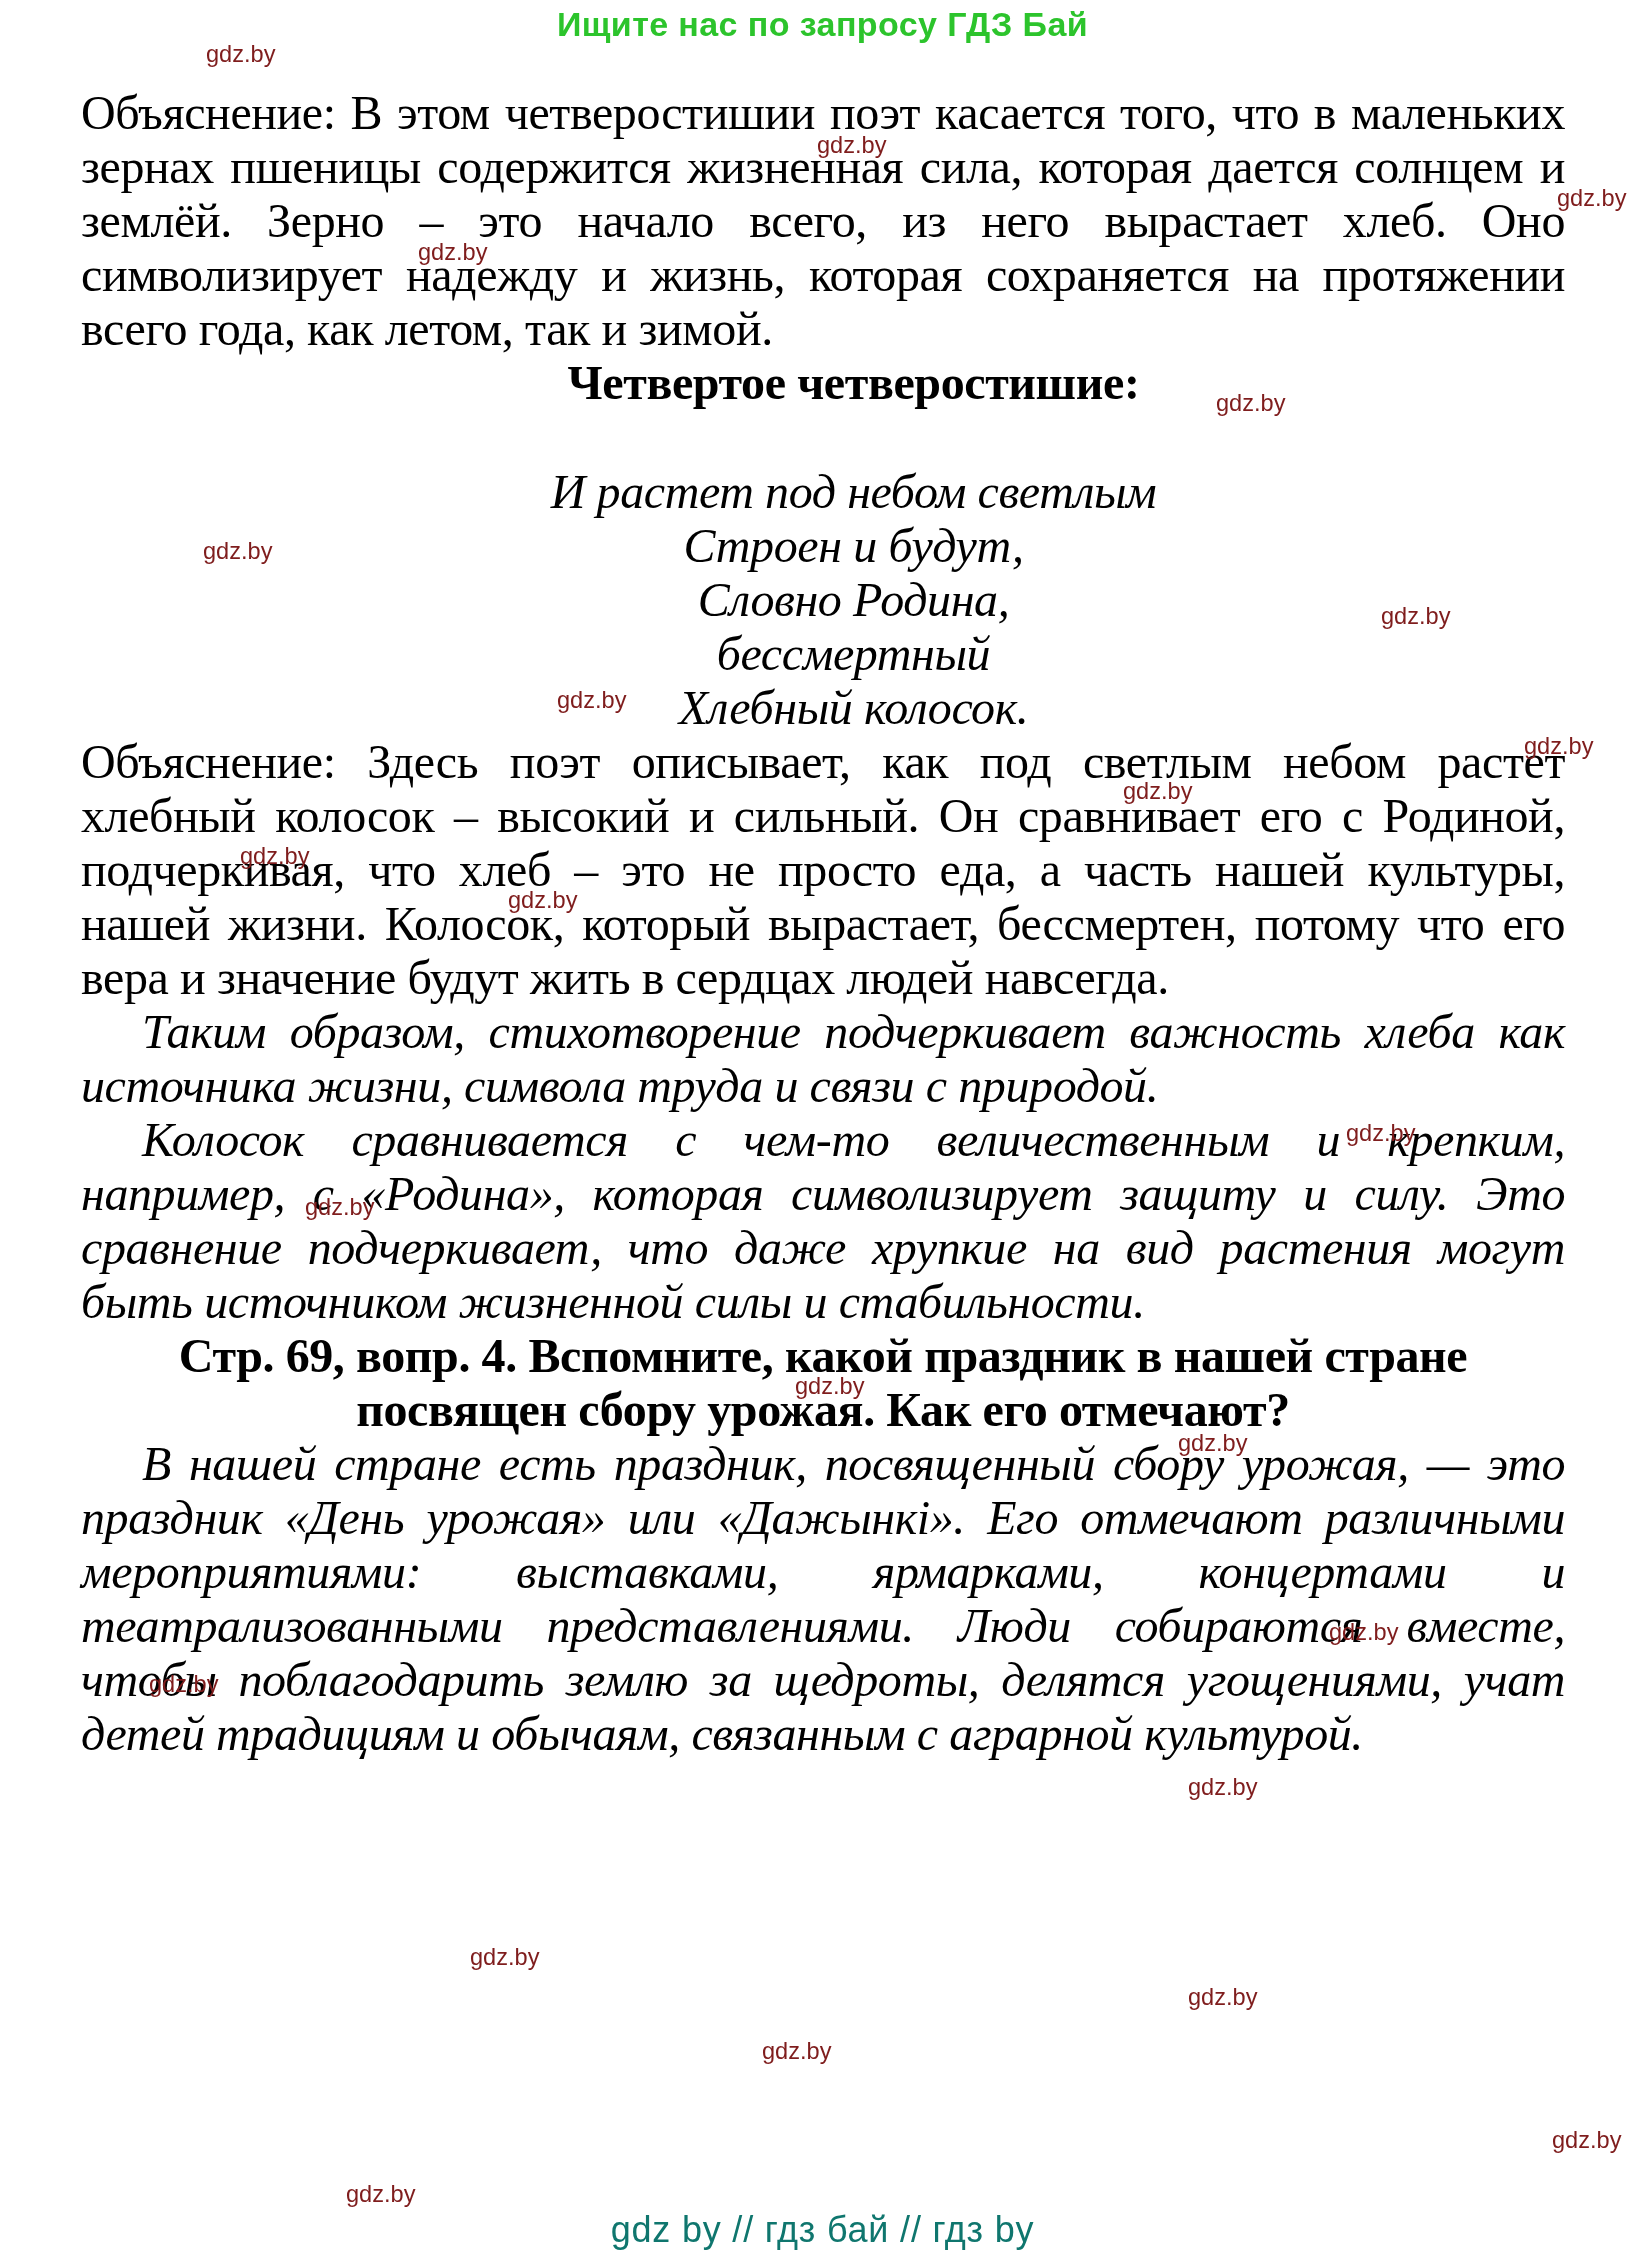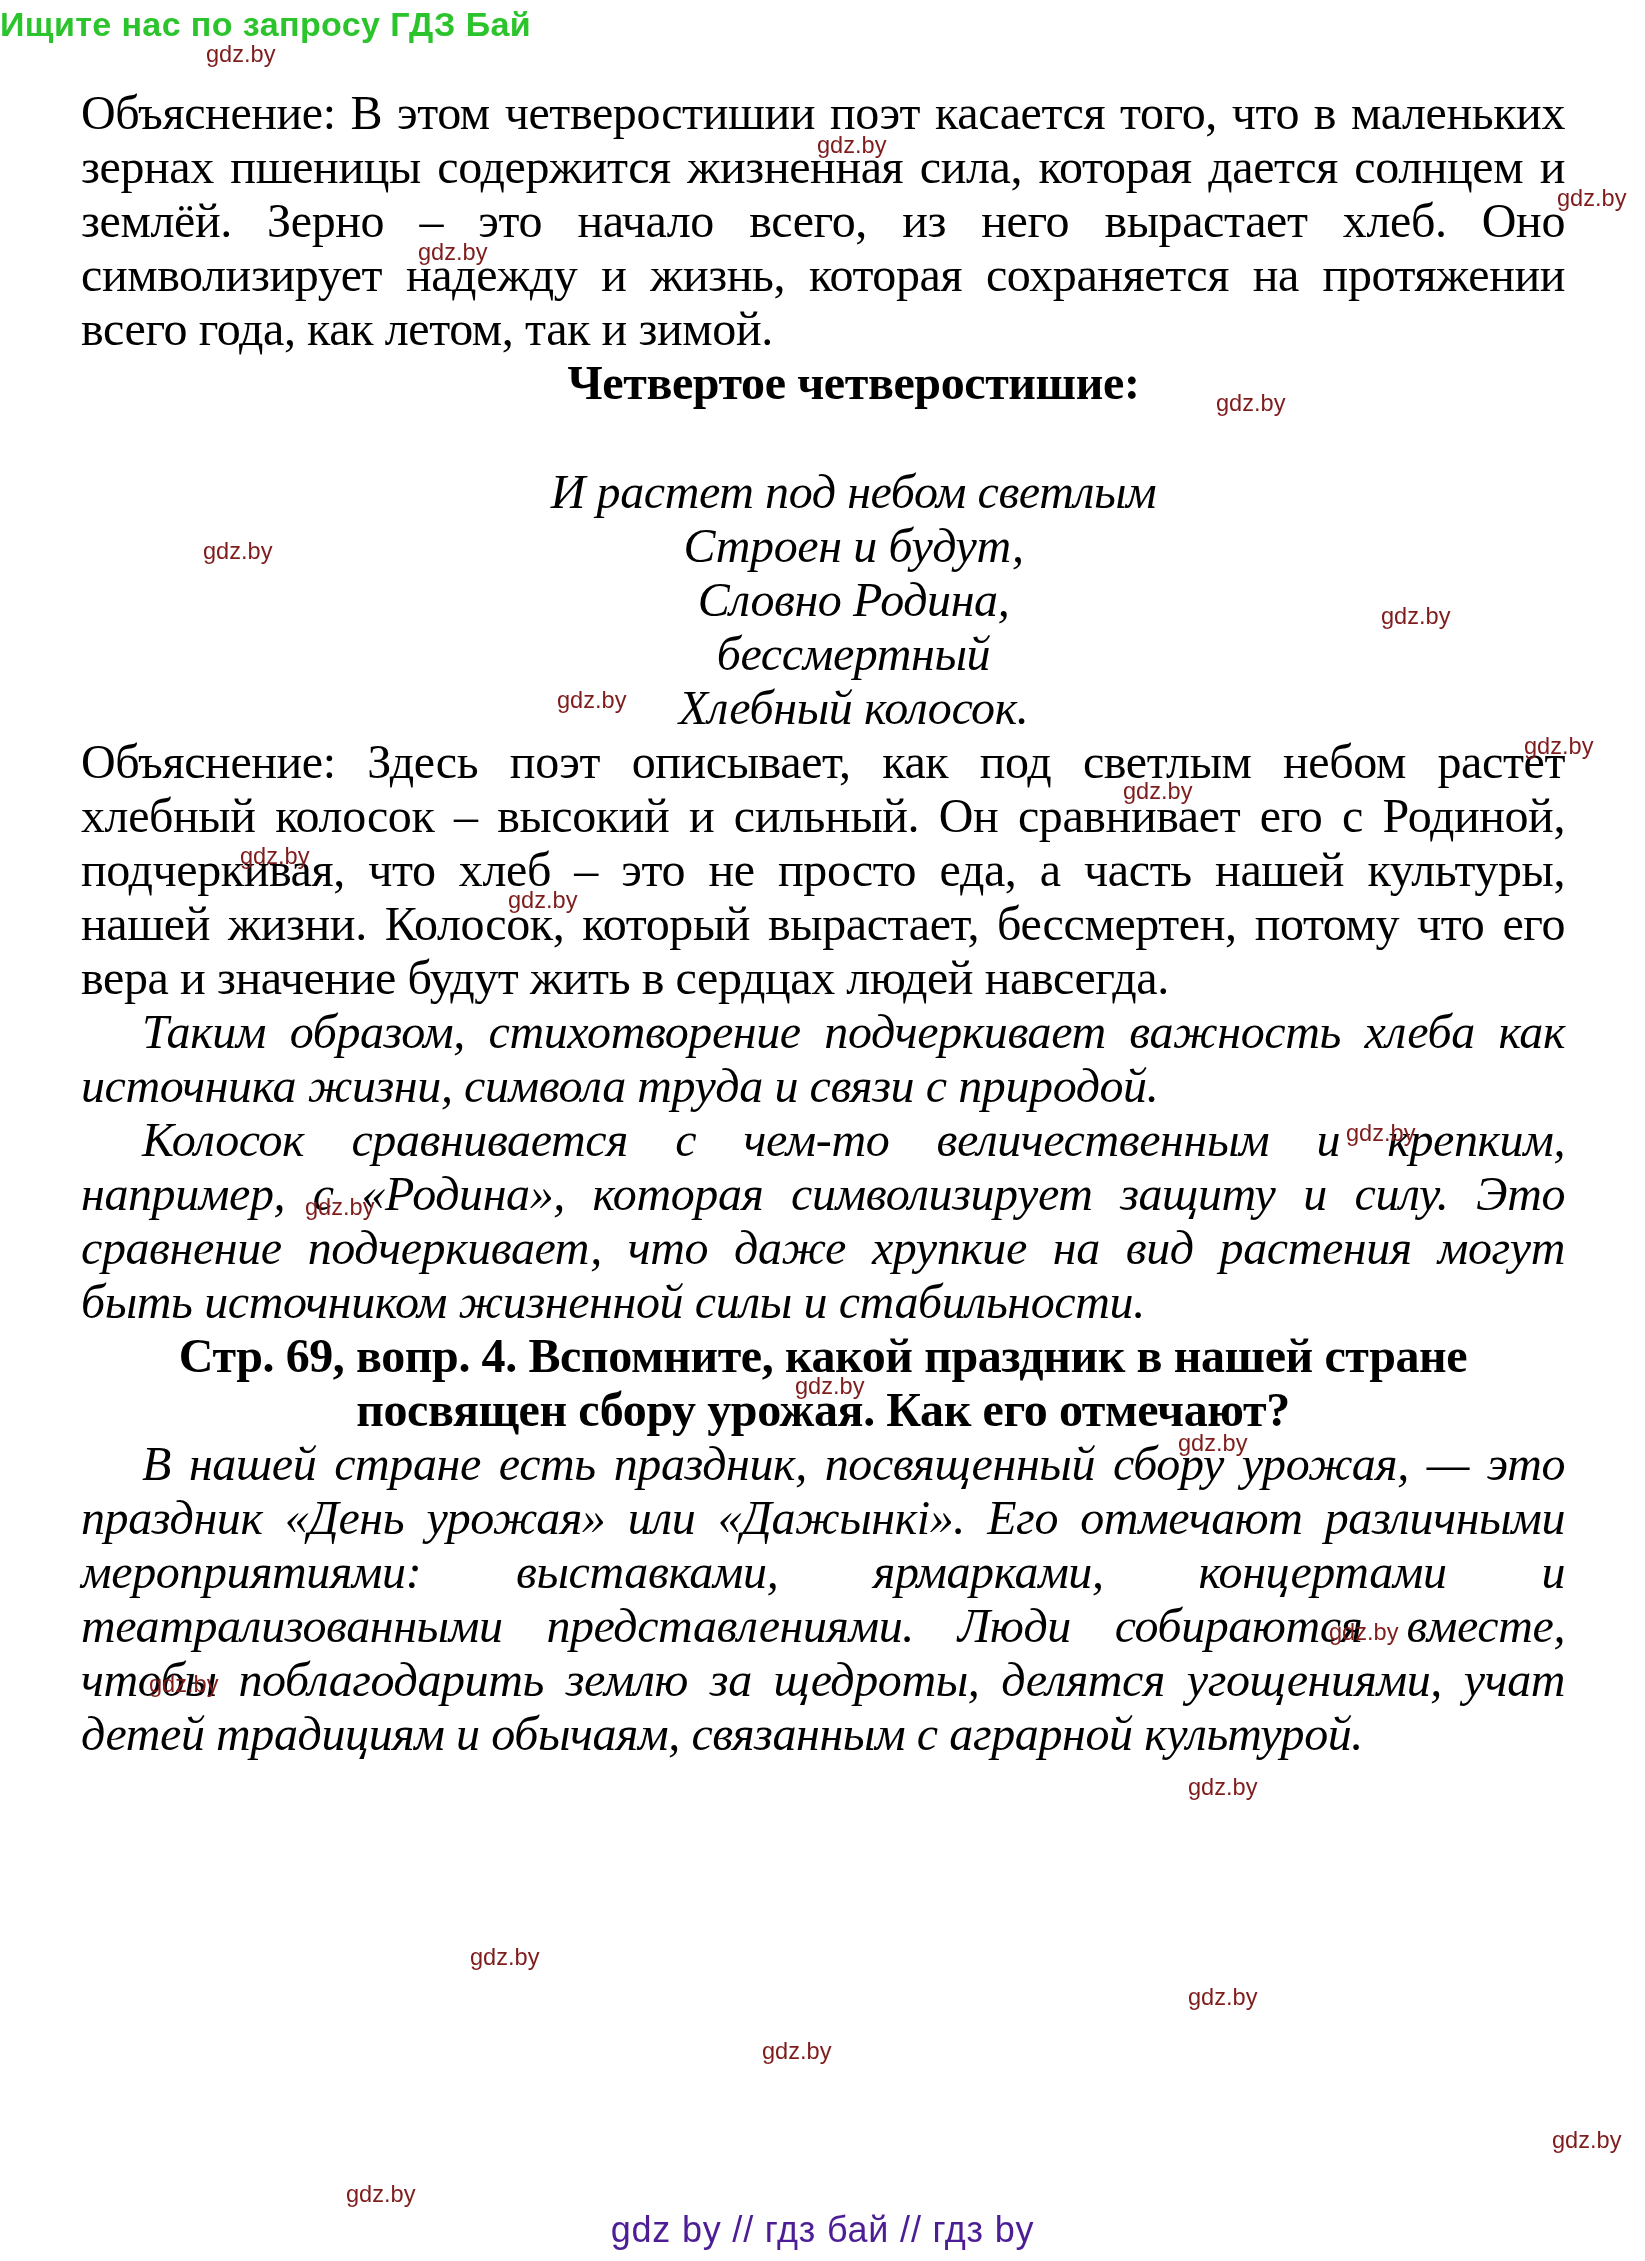--- a/index.html
+++ b/index.html
@@ -8,21 +8,21 @@
     width: 1645px;
     height: 2261px;
     background: #ffffff;
     color: #000000;
     font-family: "Liberation Serif", serif;
     overflow: hidden;
   }
   .promo-header {
     position: absolute;
     top: 4.9px; left: 0; right: 0;
-    text-align: left;
+    text-align: center;
     font-family: "Liberation Sans", sans-serif;
     font-size: 34px;
     font-weight: bold;
     letter-spacing: 0.4px;
   }
   .content {
     position: absolute;
     left: 81px;
     right: 80px;
     top: 86px;
@@ -120,15 +120,15 @@
   <div class="wm" style="left:1178px; top:1430px;">gdz.by</div>
   <div class="wm" style="left:1329px; top:1619px;">gdz.by</div>
   <div class="wm" style="left:149px;  top:1671px;">gdz.by</div>
   <div class="wm" style="left:1188px; top:1774px;">gdz.by</div>
   <div class="wm" style="left:470px;  top:1944px;">gdz.by</div>
   <div class="wm" style="left:1188px; top:1984px;">gdz.by</div>
   <div class="wm" style="left:762px;  top:2038px;">gdz.by</div>
   <div class="wm" style="left:1552px; top:2127px;">gdz.by</div>
   <div class="wm" style="left:346px;  top:2181px;">gdz.by</div>
 
-  <div class="footer-line" style="color: #4c1d95;">gdz by  //  гдз бай  //  гдз by</div>
+  <div class="footer-line" style="color: #0f766e;">gdz by  //  гдз бай  //  гдз by</div>
 </div>
 
 
 </body></html>

